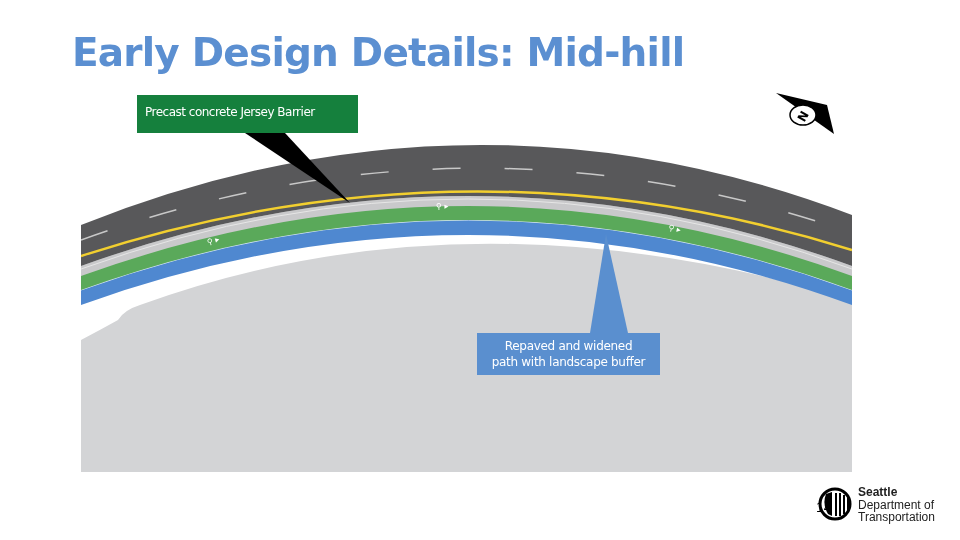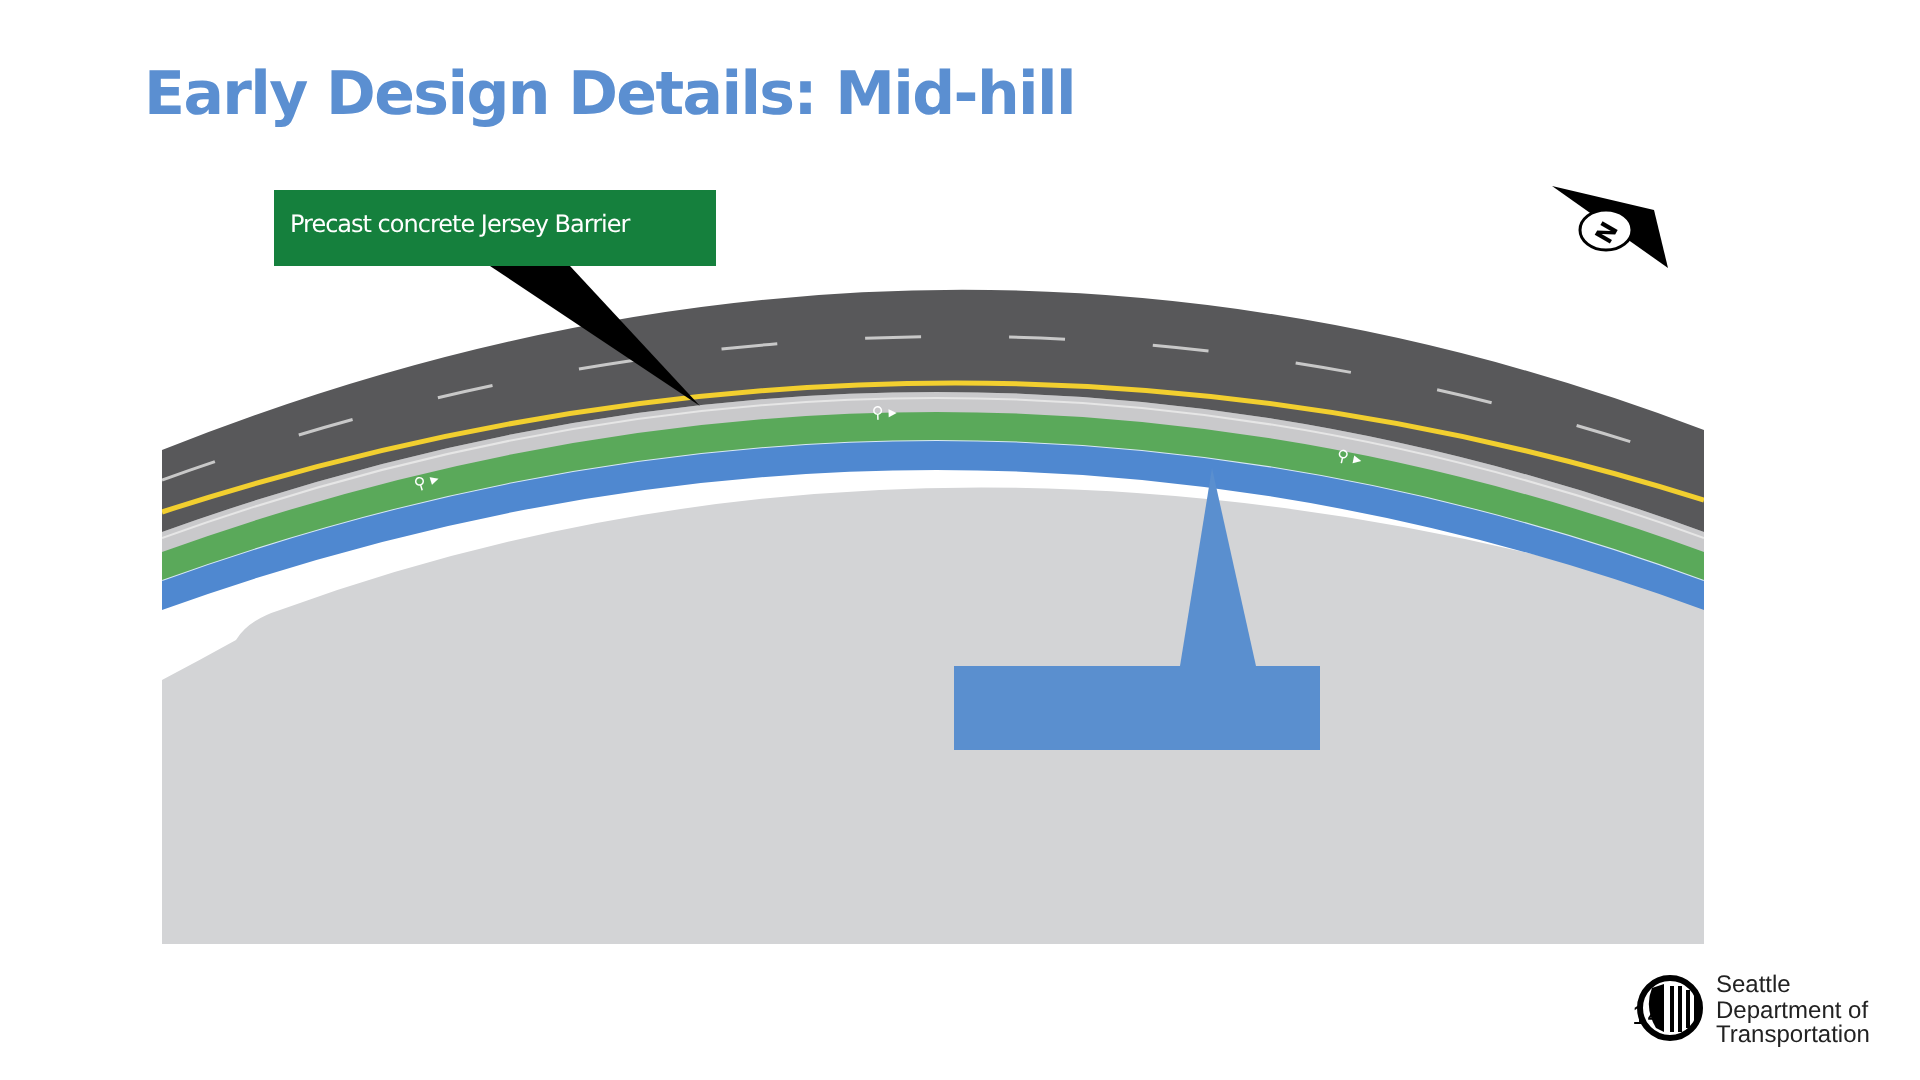--- a/index.html
+++ b/index.html
@@ -1,35 +1,35 @@
 <!DOCTYPE html>
 <html><head>
   <meta charset="utf-8">
   <style>
     html, body { margin: 0; padding: 0; background: #ffffff; }
     body { width: 960px; height: 540px; position: relative; overflow: hidden;
            font-family: "DejaVu Sans", sans-serif; }
     .title { position: absolute; left: 72px; top: 30px; margin: 0;
              font-family: "DejaVu Sans", sans-serif; font-weight: bold;
-             font-size: 30px; letter-spacing: -0.8px; color: #5b8fd1; }
+             font-size: 39px; letter-spacing: -0.8px; color: #5b8fd1; }
     .diagram { position: absolute; left: 0; top: 0; width: 960px; height: 540px; }
     .callout-black { position: absolute; left: 137px; top: 95px; width: 221px; height: 38px;
                      background: #15803d; color: #fff; font-family: "DejaVu Sans", sans-serif;
                      font-size: 12px; letter-spacing: -0.5px; box-sizing: border-box;
                      padding: 10px 0 0 8px; }
     .callout-blue { position: absolute; left: 477px; top: 333px; width: 183px; height: 42px;
                     background: #5a8fcf; color: #fff; font-family: "DejaVu Sans", sans-serif;
                     font-size: 12px; letter-spacing: -0.3px; text-align: center; line-height: 16px;
                     box-sizing: border-box; padding-top: 5px; }
     .page-num { position: absolute; left: 781px; top: 499px; font-family: "Liberation Sans", sans-serif;
                 font-size: 14px; color: #000; margin-left: 35px; }
     .logo-icon { position: absolute; left: 818px; top: 486px; width: 34px; height: 36px; }
     .logo-text { position: absolute; left: 858px; top: 486px; font-family: "Liberation Sans", sans-serif;
                  font-size: 12px; line-height: 12.5px; color: #222; }
-    .logo-text .b { font-weight: normal; }
+    .logo-text .b { font-weight: bold; }
   </style>
 </head>
 <body>
 
 <h1 class="title">Early Design Details:  Mid-hill</h1>
 
 <svg class="diagram" viewBox="0 0 960 540" xmlns="http://www.w3.org/2000/svg">
   <defs>
     <clipPath id="clipArea">
         <rect x="81" y="100" width="771" height="372"></rect>
@@ -70,20 +70,22 @@
     <ellipse cx="803" cy="115" rx="13" ry="10" fill="#fff" stroke="#000" stroke-width="1.5"></ellipse>
     <text x="797" y="120" font-family="DejaVu Sans, sans-serif" font-weight="bold" font-size="12" transform="rotate(-60 803 115)" fill="#000">N</text>
   </g>
 </svg>
 
 <div class="callout-black">
   <span>Precast concrete Jersey Barrier</span>
 </div>
 
 <div class="callout-blue">
+  <div>Repaved and widened</div>
+  <div>path with landscape buffer</div>
 </div>
 
 <div class="page-num">14</div>
 
 <svg class="logo-icon" viewBox="0 0 34 36">
   <circle cx="17" cy="18" r="15" fill="none" stroke="#000" stroke-width="3"></circle>
   <path d="M8 8 Q4 18 10 28 L14 30 L14 6 Z" fill="#000"></path>
   <g stroke="#000" stroke-width="2">
     <line x1="18" y1="7" x2="18" y2="30"></line>
       <line x1="22" y1="7" x2="22" y2="30"></line>

